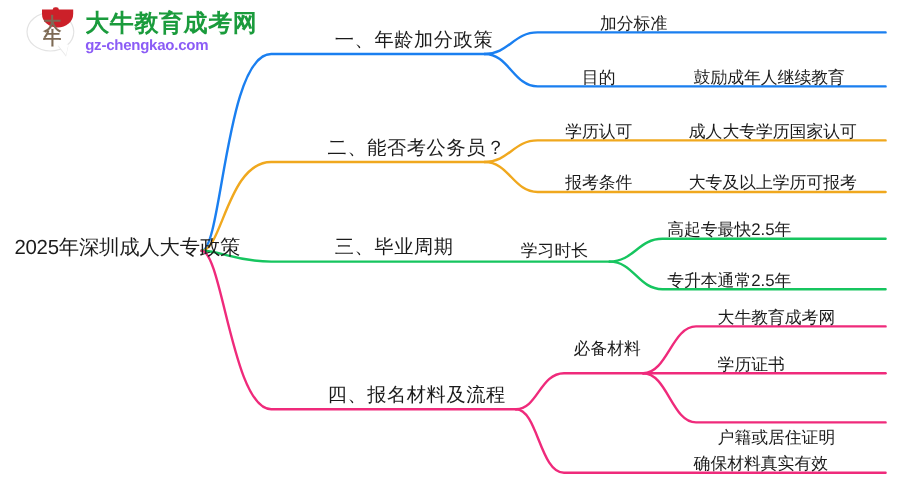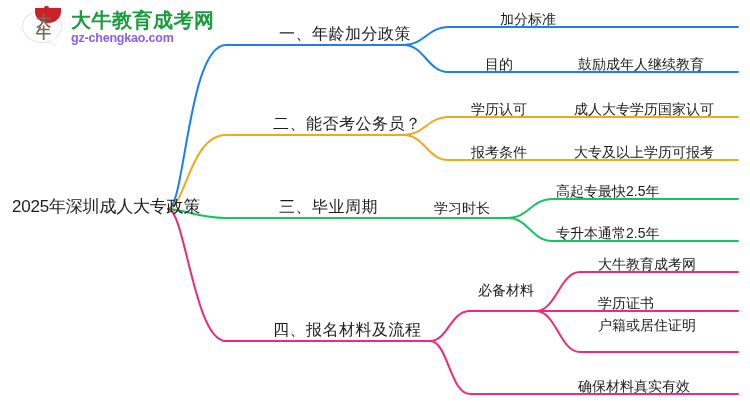--- a/index.html
+++ b/index.html
@@ -198,17 +198,17 @@
 
   <div class="node lvl2" style="left:434px; top:184px;margin-top:16px;">学习时长</div>
   <div class="node lvl3" style="left:556px; top:183px;">高起专最快2.5年</div>
   <div class="node lvl3" style="left:556px; top:225px;">专升本通常2.5年</div>
 
   <div class="node lvl1" style="left:273px; top:322px;">四、报名材料及流程</div>
 
   <div class="node lvl2" style="left:478px; top:282px;">必备材料</div>
   <div class="node lvl3" style="left:598px; top:256px;">大牛教育成考网</div>
   <div class="node lvl3" style="left:598px; top:295px;">学历证书</div>
-  <div class="node lvl3" style="left:598px; top:317px;">户籍或居住证明</div>
+  <div class="node lvl3" style="left:598px; top:356px;">户籍或居住证明</div>
 
   <div class="node lvl3" style="left:578px; top:378px;">确保材料真实有效</div>
 
 </div>
 
 </body></html>

